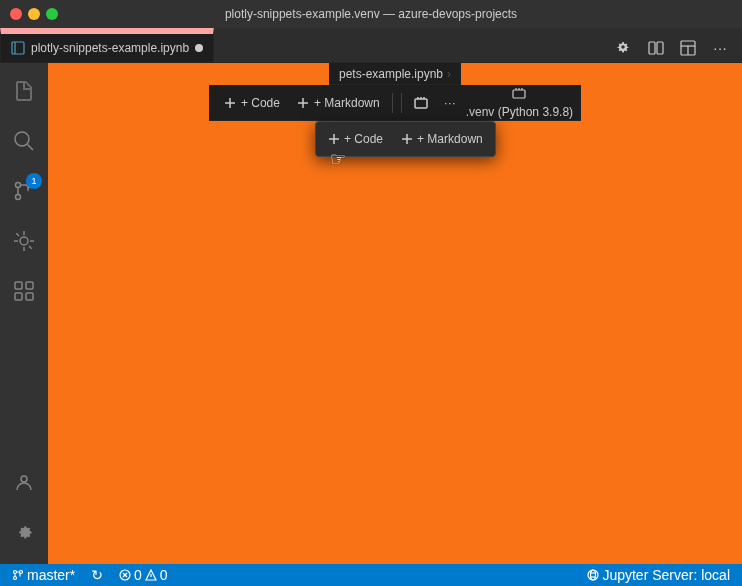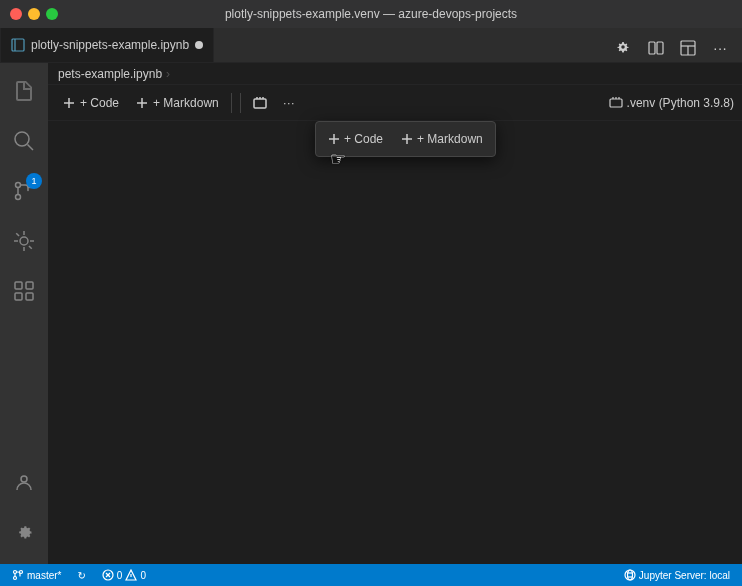--- a/index.html
+++ b/index.html
@@ -59,21 +59,21 @@
       font-size: 12px;
       color: #969696;
       gap: 6px;
       border-top: 1px solid transparent;
       cursor: pointer;
       white-space: nowrap;
     }
     .tab.active {
       background: #1e1e1e;
       color: #cccccc;
-      border-top: 1px solid #fca5a5;
+      border-top: 7px solid #fca5a5;
       border-right: 1px solid #252526;
       border-left: 1px solid #252526;
     }
     .tab-dot {
       width: 8px;
       height: 8px;
       border-radius: 50%;
       background: #cccccc;
     }
     .tab-actions {
@@ -145,20 +145,21 @@
       padding-bottom: 8px;
       gap: 2px;
     }
 
     
     .editor-area {
       flex: 1;
       display: flex;
       flex-direction: column;
       background: #f97316;
+      align-items: center;
     }
 
     
     .breadcrumb {
       height: 22px;
       background: #1e1e1e;
       display: flex;
       align-items: center;
       padding: 0 10px;
       font-size: 12px;
@@ -203,20 +204,21 @@
       display: flex;
       align-items: center;
       gap: 4px;
     }
     .kernel-info {
       font-size: 12px;
       color: #cccccc;
       display: flex;
       align-items: center;
       gap: 4px;
+      flex-direction: column;
     }
     .popup-container {
       position: absolute;
       top: 121px;
       left: 315px;
       background: #2d2d2d;
       border: 1px solid #454545;
       border-radius: 4px;
       padding: 4px;
       z-index: 100;
@@ -256,21 +258,21 @@
       background: #1e1e1e;
     }
 
     
     .status-bar {
       height: 22px;
       background: #007acc;
       display: flex;
       align-items: flex-start;
       padding: 0 8px;
-      font-size: 10px;
+      font-size: 14px;
       color: white;
       gap: 12px;
     }
     .status-left { display: flex; align-items: center; gap: 8px; }
     .status-right { margin-left: auto; display: flex; align-items: center; gap: 12px; }
     .status-item {
       display: flex;
       align-items: center;
       gap: 3px;
       cursor: pointer;

